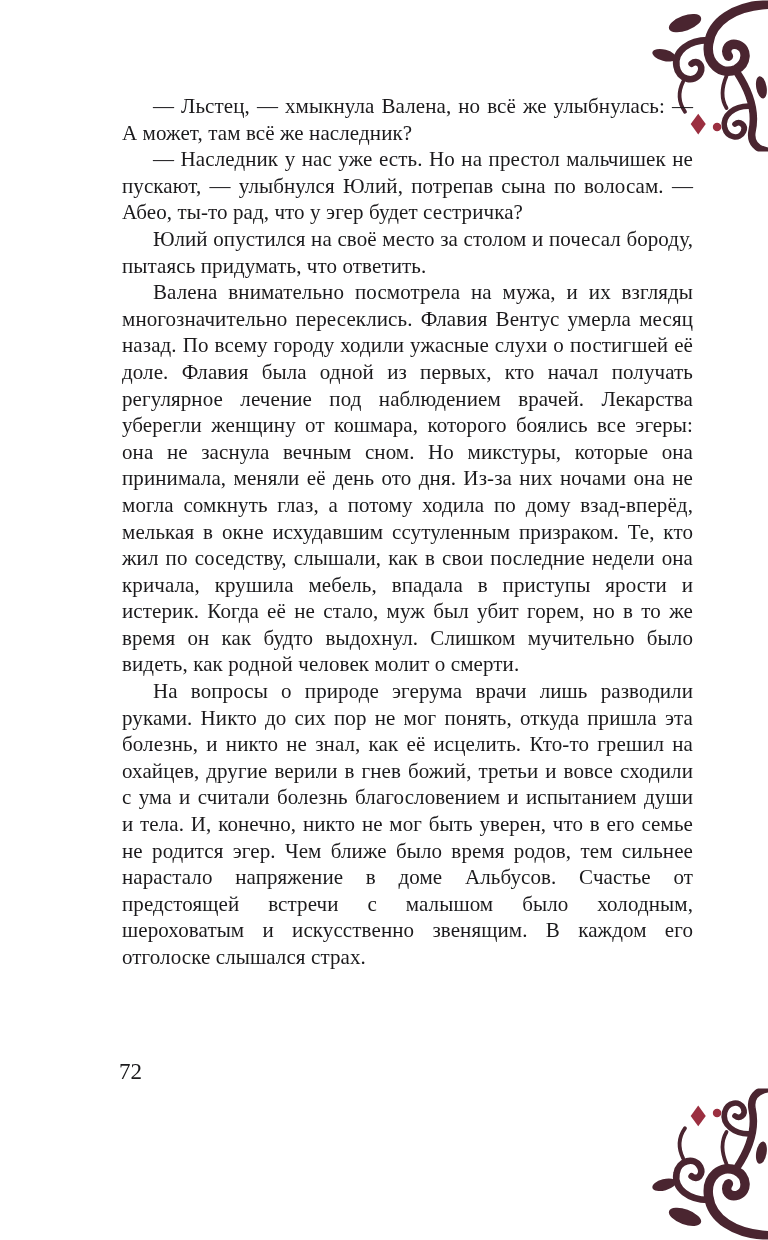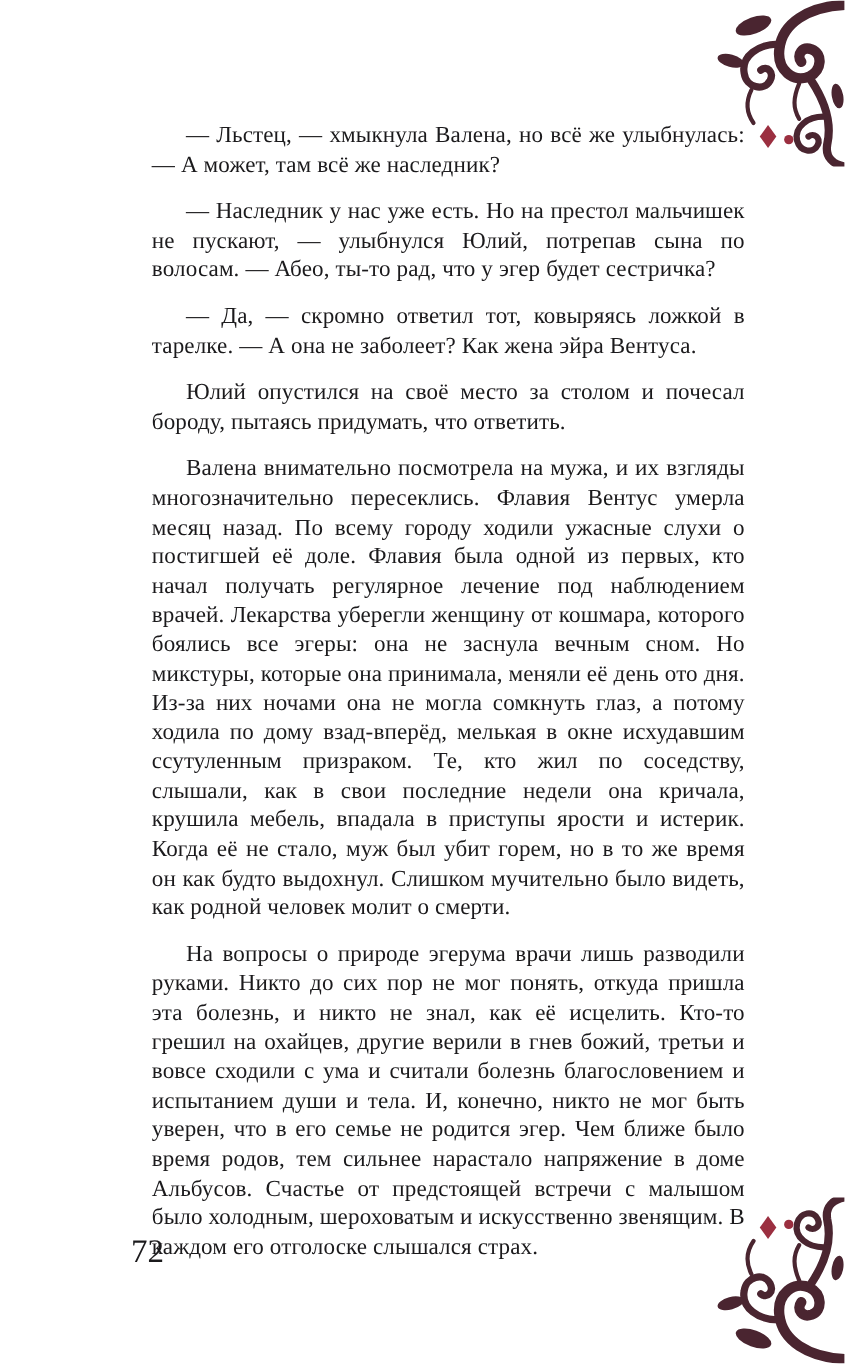--- a/index.html
+++ b/index.html
@@ -22,28 +22,28 @@
     top: 93px;
     width: 571px;
     font-size: 21px;
     line-height: 26.6px;
     text-align: justify;
     letter-spacing: 0.1px;
     hyphens: auto;
     -webkit-hyphens: auto;
   }
   .text-block p {
-    margin: 16px;
+    margin: 0;
     text-indent: 31px;
   }
   .page-number {
     position: absolute;
     left: 119px;
-    top: 1124px;
-    font-size: 30px;
+    top: 1058px;
+    font-size: 23px;
     line-height: 28px;
   }
   .ornament {
     position: absolute;
     right: 0;
     width: 132px;
     height: 152px;
     pointer-events: none;
   }
   .ornament-top    { top: 0; }
@@ -87,21 +87,20 @@
 
   <div class="ornament ornament-top">
     <svg viewBox="0 0 140 160">
       <use href="#flourish" width="140" height="160"></use>
     </svg>
   </div>
 
   <main class="text-block">
       <p>— Льстец, — хмыкнула Валена, но всё же улыбнулась: — А может, там всё же наследник?</p>
       <p>— Наследник у нас уже есть. Но на престол мальчишек не пускают, — улыбнулся Юлий, потрепав сына по волосам. — Абео, ты-то рад, что у эгер будет сестричка?</p>
-      <p>— Да, — скромно ответил тот, ковыряясь ложкой в тарелке. — А она не заболеет? Как жена эйра Вентуса.</p>
       <p>Юлий опустился на своё место за столом и почесал бороду, пытаясь придумать, что ответить.</p>
       <p>Валена внимательно посмотрела на мужа, и их взгляды многозначительно пересеклись. Флавия Вентус умерла месяц назад. По всему городу ходили ужасные слухи о постигшей её доле. Флавия была одной из первых, кто начал получать регулярное лечение под наблюдением врачей. Лекарства уберегли женщину от кошмара, которого боялись все эгеры: она не заснула вечным сном. Но микстуры, которые она принимала, меняли её день ото дня. Из-за них ночами она не могла сомкнуть глаз, а потому ходила по дому взад-вперёд, мелькая в окне исхудавшим ссутуленным призраком. Те, кто жил по соседству, слышали, как в свои последние недели она кричала, крушила мебель, впадала в приступы ярости и истерик. Когда её не стало, муж был убит горем, но в то же время он как будто выдохнул. Слишком мучительно было видеть, как родной человек молит о смерти.</p>
       <p>На вопросы о природе эгерума врачи лишь разводили руками. Никто до сих пор не мог понять, откуда пришла эта болезнь, и никто не знал, как её исцелить. Кто-то грешил на охайцев, другие верили в гнев божий, третьи и вовсе сходили с ума и считали болезнь благословением и испытанием души и тела. И, конечно, никто не мог быть уверен, что в его семье не родится эгер. Чем ближе было время родов, тем сильнее нарастало напряжение в доме Альбусов. Счастье от предстоящей встречи с малышом было холодным, шероховатым и искусственно звенящим. В каждом его отголоске слышался страх.</p>
     </main>
 
   <div class="page-number">72</div>
 
   <div class="ornament ornament-bottom">
     <svg viewBox="0 0 140 160">
       <use href="#flourish" width="140" height="160"></use>

